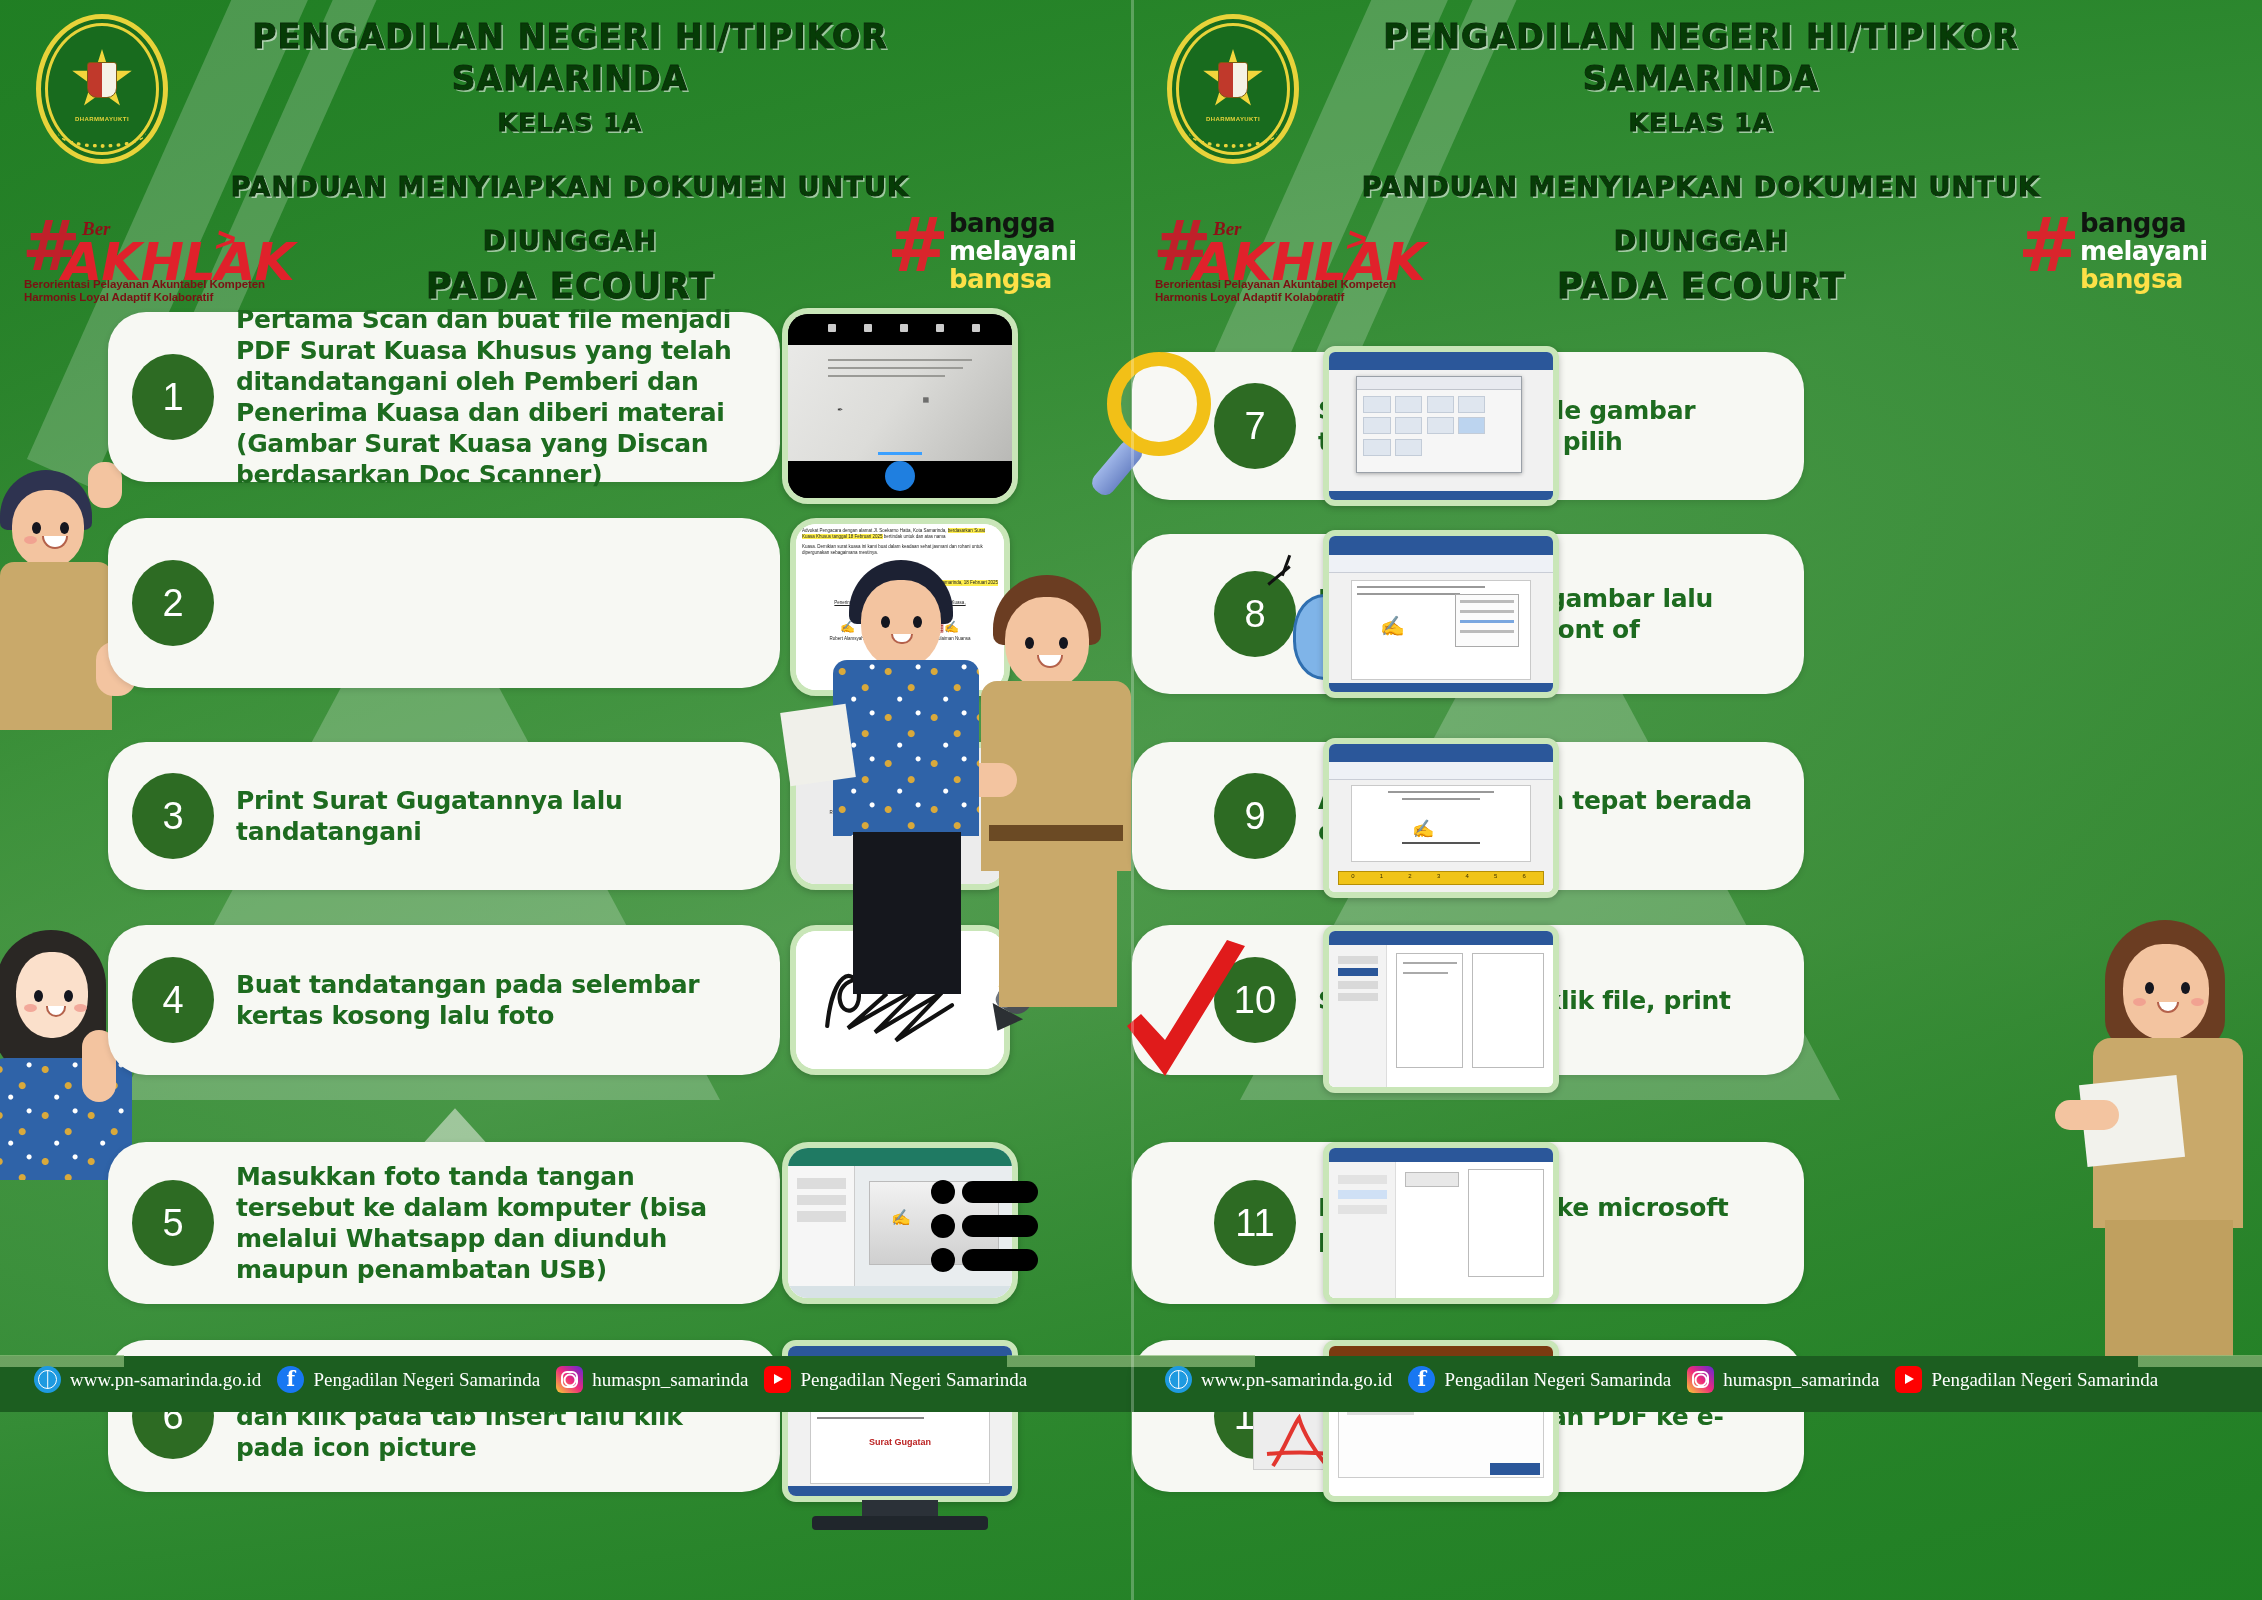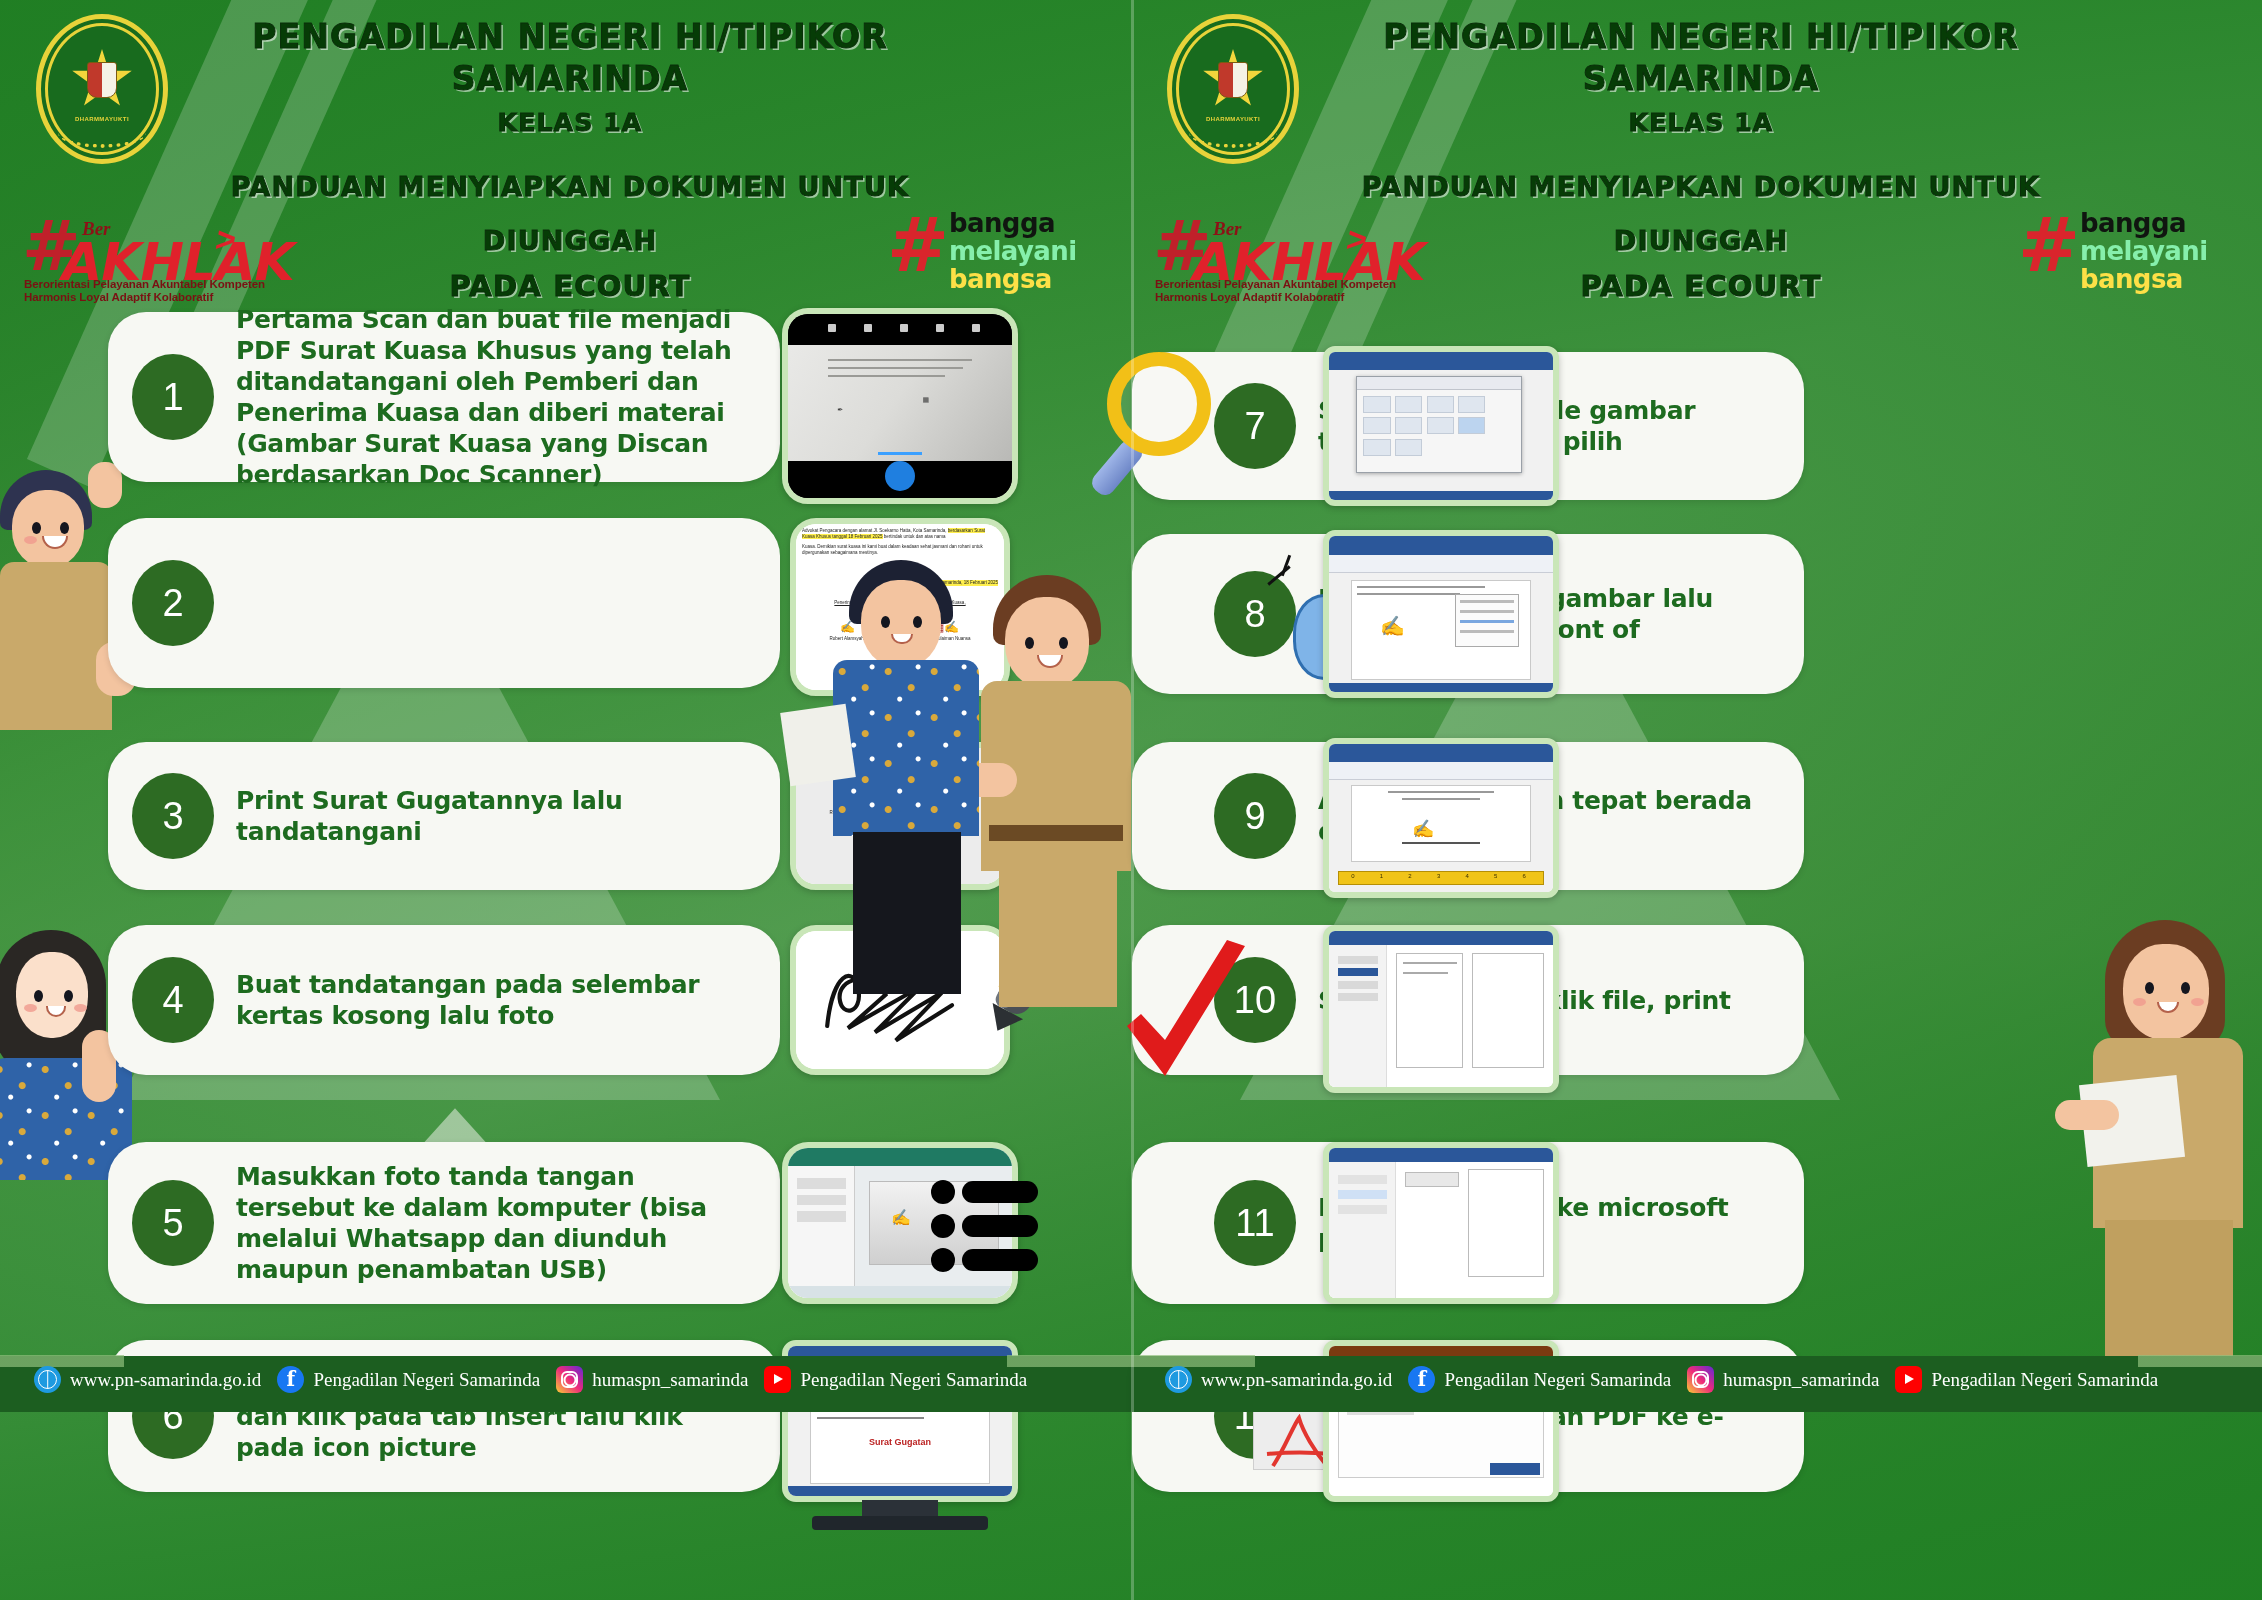--- a/index.html
+++ b/index.html
@@ -84,21 +84,21 @@
   .t-line1, .t-line2, .t-line3, .t-line4 {
     color:#063c06; font-weight:900; letter-spacing:1.2px;
     text-transform:uppercase;
     -webkit-text-stroke: 1px #0a2e0a;
     text-shadow: 2px 2px 0 rgba(255,255,255,.55);
     font-family:"DejaVu Sans", sans-serif;
   }
   .t-line1 { font-size:33px; line-height:42px; }
   .t-line2 { font-size:25px; line-height:46px; }
   .t-line3 { font-size:27px; line-height:54px; margin-top:14px; }
-  .t-line4 { font-size:29px; line-height:36px; }
+  .t-line4 { font-size:35px; line-height:36px; }
 
   
   .akhlak { position:absolute; left:20px; top:214px; width:250px; height:88px; }
   .akhlak .hash {
     position:absolute; left:2px; top:0px; font-size:70px; font-weight:900;
     color:#c0202a; line-height:64px; font-family:"DejaVu Sans", sans-serif;
   }
   .akhlak .ber {
     position:absolute; left:62px; top:4px; font-size:19px; font-weight:700;
     color:#8d1117; font-style:italic; font-family:"Liberation Serif", serif;
@@ -123,21 +123,21 @@
   .bangga { position:absolute; right:24px; top:200px; width:220px; height:100px; }
   .bangga .b-hash {
     position:absolute; left:0; top:8px; font-size:74px; font-weight:900;
     color:#d9252c; line-height:74px; font-family:"DejaVu Sans", sans-serif;
   }
   .bangga .b1,.bangga .b2,.bangga .b3 {
     position:absolute; left:62px; font-size:26px; font-weight:800;
     letter-spacing:-.6px; line-height:26px; font-family:"DejaVu Sans", sans-serif;
   }
   .bangga .b1 { top:10px; color:#101510; }
-  .bangga .b2 { top:38px; color:#86efac; }
+  .bangga .b2 { top:38px; color:#ffffff; }
   .bangga .b3 { top:66px; color:#fde047; }
   .card {
     position:absolute; left:108px; width:672px;
     background:#f7f8f3; border-radius:38px;
     display:flex; align-items:center;
     box-shadow: 0 2px 6px rgba(0,0,0,.12);
   }
   .panel.right .card { left:1px; }
   .badge {
     flex:0 0 auto; width:82px; height:86px; margin-left:24px;

